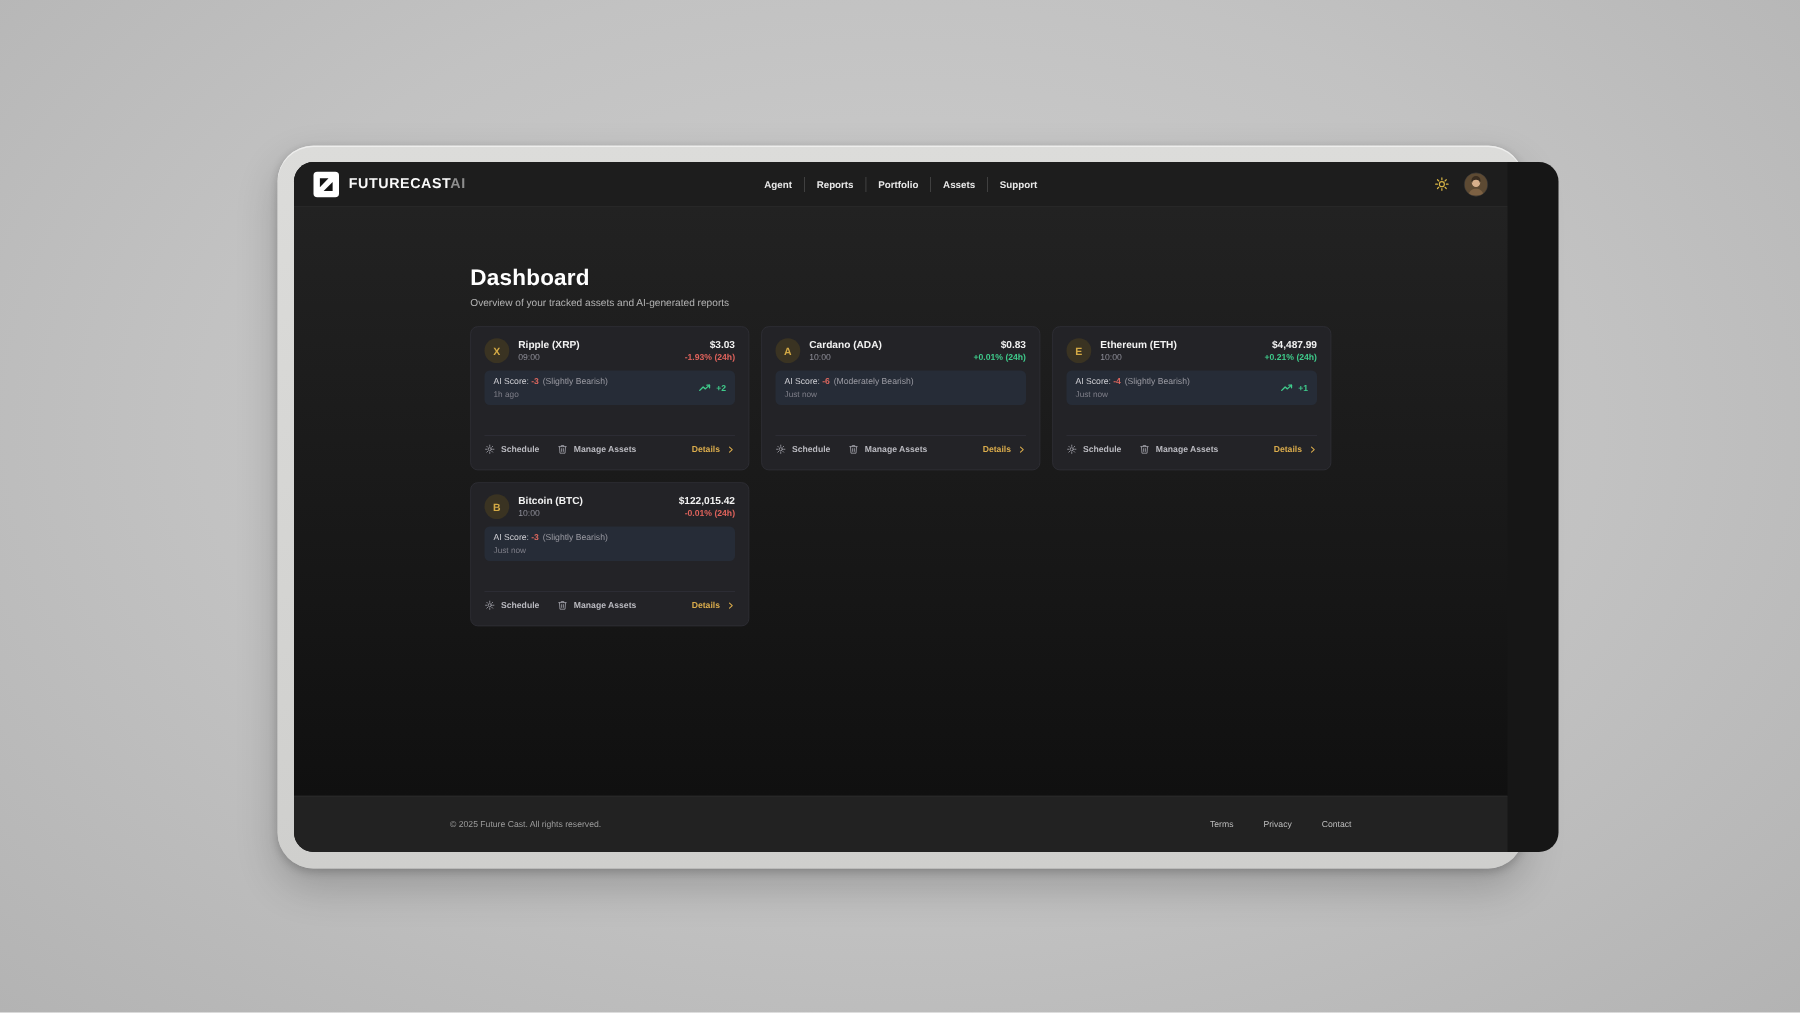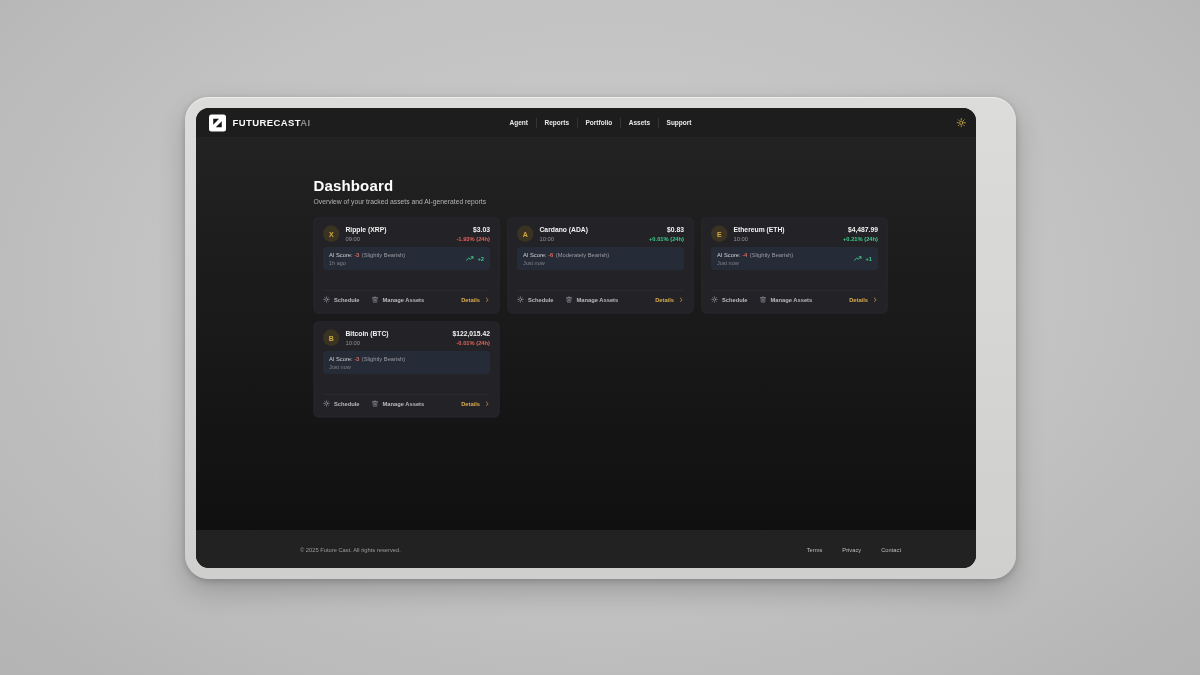--- a/index.html
+++ b/index.html
@@ -11,21 +11,21 @@
   }
 
   
   .device {
     position: absolute; left: 185px; top: 97px; width: 831px; height: 482px;
     background: linear-gradient(180deg, #dcdcda 0%, #cfcfcd 100%);
     border-radius: 24px;
     box-shadow: 0 12px 28px rgba(0,0,0,.20), 0 2px 6px rgba(0,0,0,.18), inset 0 1px 0 rgba(255,255,255,.5);
   }
   .screen {
-    position: absolute; left: 11px; top: 11px; width: 780px; height: 460px;
+    position: absolute; left: 11px; top: 11px; width: 843px; height: 460px;
     border-radius: 13px; overflow: hidden; background: #161616;
   }
   
   .app {
     width: 1618px; height: 920px;
     transform: scale(.5); transform-origin: 0 0;
     display: flex; flex-direction: column;
   }
 
   

